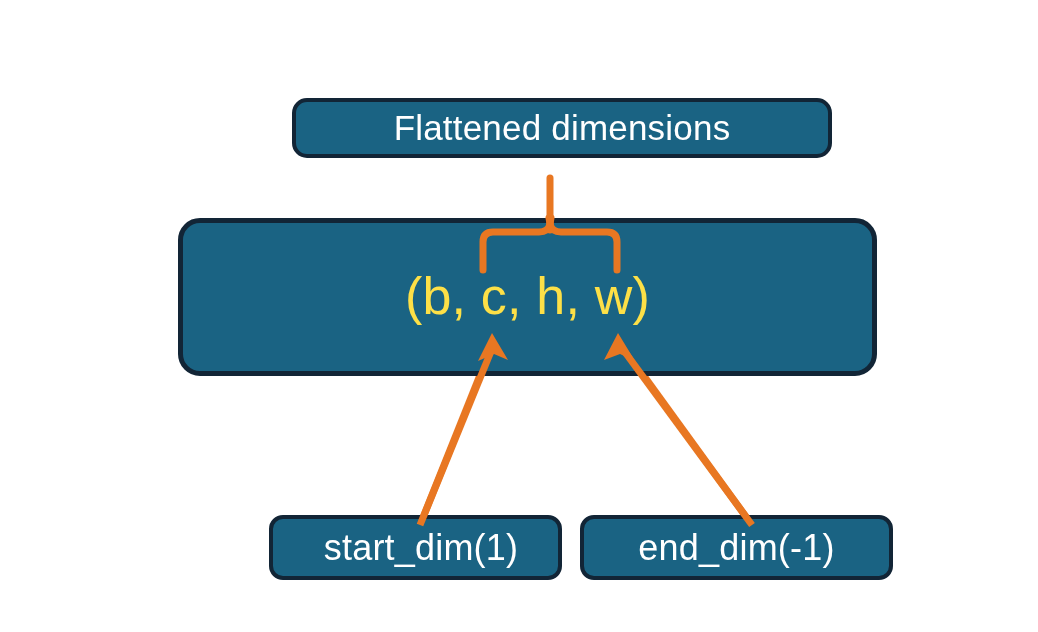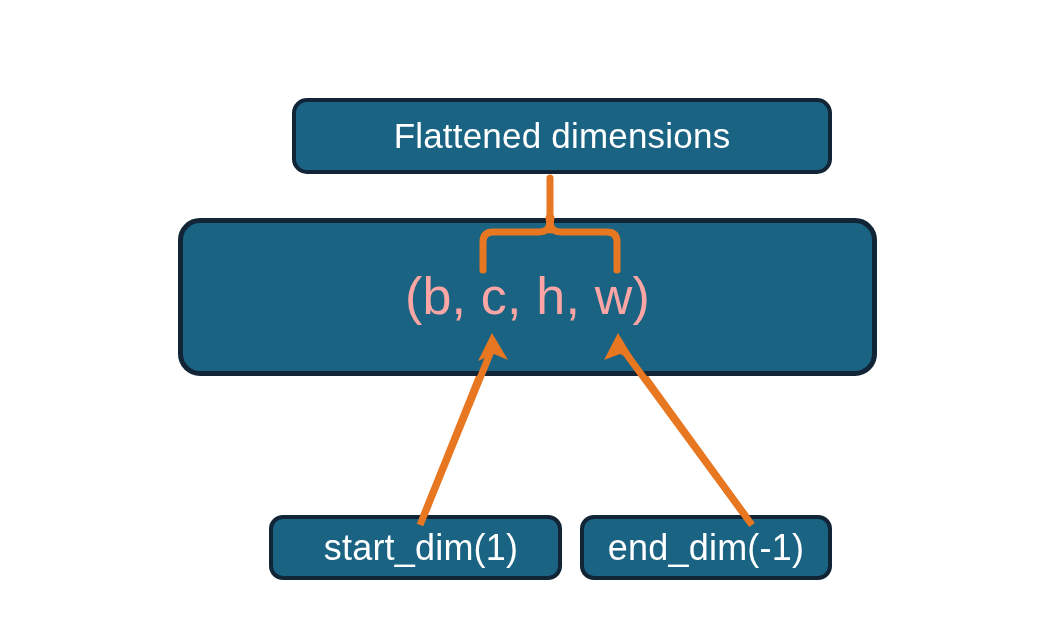--- a/index.html
+++ b/index.html
@@ -32,55 +32,55 @@
     font-weight: 400;
     letter-spacing: 0.2px;
     white-space: nowrap;
     z-index: 2;
   }
   
   #node-flattened {
     left: 292px;
     top: 98px;
     width: 540px;
-    height: 76px;
+    height: 60px;
     border-radius: 15px;
     font-size: 35px;
   }
   
   #node-shape {
     left: 178px;
     top: 218px;
     width: 699px;
     height: 158px;
     border-radius: 22px;
     border-width: 5px;
     font-size: 0;
     align-items: flex-start;
     justify-content: center;
   }
   #node-shape .shape-text {
     margin-top: 47px;
     font-size: 52px;
     line-height: 1;
-    color: #fca5a5;
+    color: #fde047;
   }
   
   #node-start-dim {
     left: 269px;
     top: 515px;
     width: 293px;
     height: 65px;
     font-size: 36px;
     padding-left: 11px;
   }
   #node-end-dim {
     left: 580px;
     top: 515px;
-    width: 252px;
+    width: 313px;
     height: 65px;
     font-size: 36px;
   }
   
   #vector-layer {
     position: absolute;
     left: 0;
     top: 0;
     width: 1038px;
     height: 632px;

